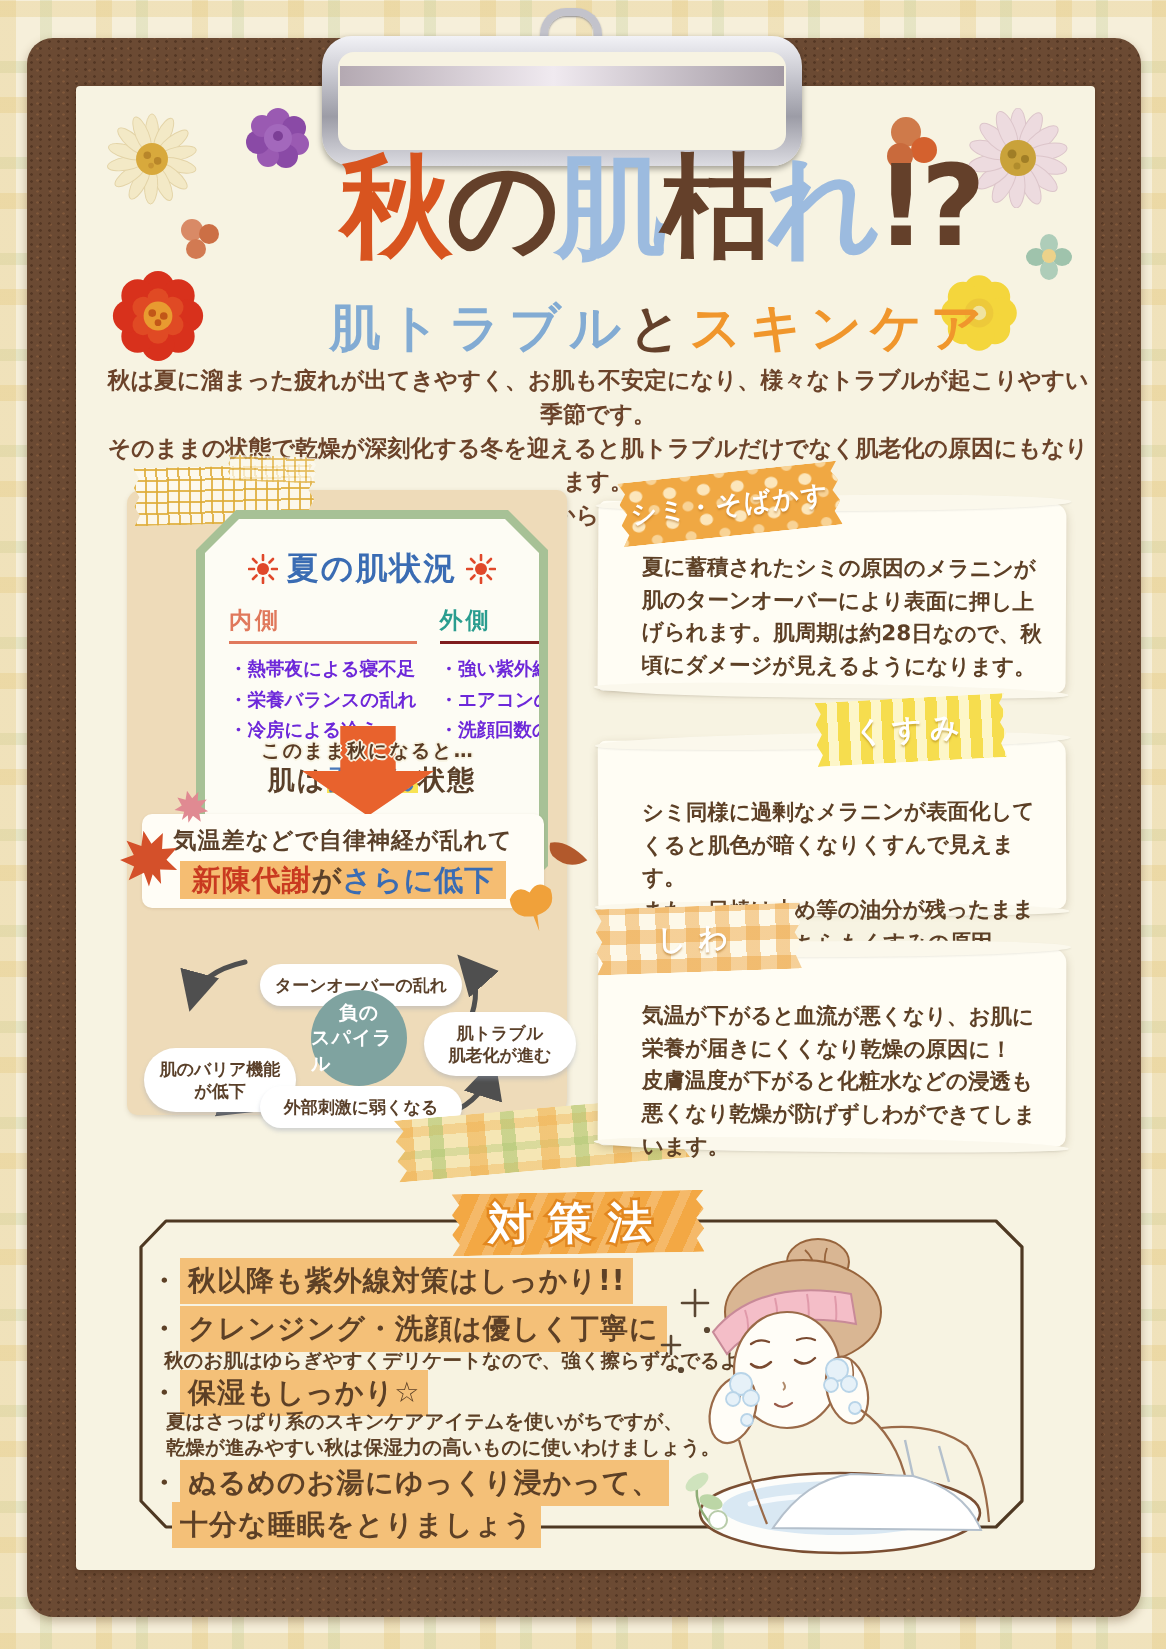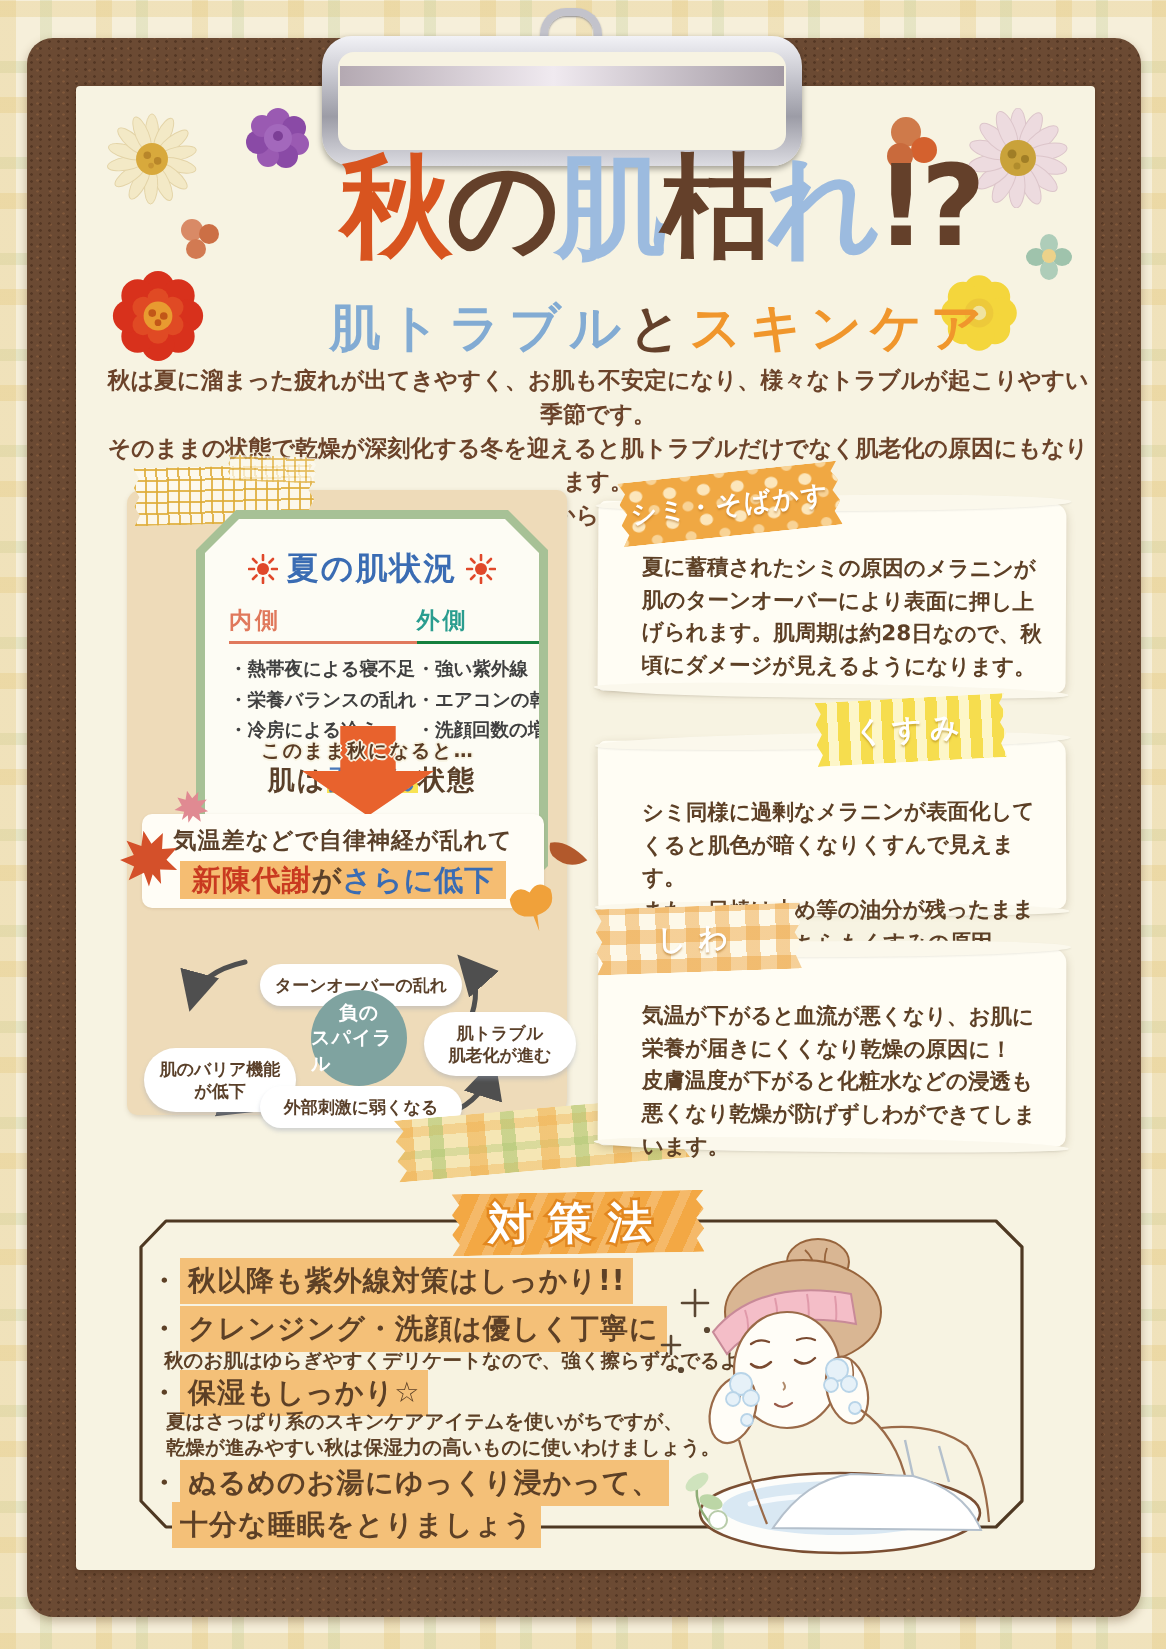--- a/index.html
+++ b/index.html
@@ -48,26 +48,26 @@
                      repeating-linear-gradient(0deg, rgba(222,172,56,.85) 0 2px, transparent 2px 11px);}
   .tg-a{left:134px;top:466px;width:180px;height:58px;transform:rotate(-1.5deg);}
   .tg-b{left:228px;top:456px;width:88px;height:26px;transform:rotate(2deg);opacity:.8;}
   
   .green-box{position:absolute;left:196px;top:510px;width:352px;height:396px;background:#a7c196;
     clip-path:polygon(40px 0,calc(100% - 40px) 0,100% 40px,100% calc(100% - 40px),calc(100% - 40px) 100%,40px 100%,0 calc(100% - 40px),0 40px);}
   .green-box-inner{position:absolute;inset:9px;background:#fdfcf4;
     clip-path:polygon(34px 0,calc(100% - 34px) 0,100% 34px,100% calc(100% - 34px),calc(100% - 34px) 100%,34px 100%,0 calc(100% - 34px),0 34px);}
   .gb-title{display:flex;align-items:center;justify-content:center;gap:9px;margin-top:28px;
     color:#3a6cb3;font-size:32px;font-weight:700;letter-spacing:2px;}
-  .gb-cols{display:flex;padding:14px 20px 0 24px;gap:0;}
+  .gb-cols{display:flex;padding:14px 20px 0 24px;gap:23px;}
   .gb-col{flex:1;}
   .gb-h{font-size:23px;font-weight:700;padding-bottom:5px;margin-bottom:10px;letter-spacing:3px;}
   .gb-h-inner{color:#e0795c;border-bottom:3px solid #e0795c;}
-  .gb-h-outer{color:#2a9d8f;border-bottom:3px solid #15803d;}
-  .gb-item{font-size:18.5px;font-weight:700;color:#404040;line-height:1.65;white-space:nowrap;}
+  .gb-h-outer{color:#2a9d8f;border-bottom:3px solid #7f1d1d;}
+  .gb-item{font-size:18.5px;font-weight:700;color:#6d28d9;line-height:1.65;white-space:nowrap;}
   .gb-footer{margin-top:16px;text-align:center;font-size:27px;font-weight:700;color:#5a402a;letter-spacing:2px;}
   .hl-scribble{color:#4a78b8;background:linear-gradient(transparent 60%, #f8e352 60% 95%, transparent 95%);padding:0 2px;}
   
   .arrow-down{position:absolute;left:302px;top:726px;width:132px;height:90px;background:#e8622d;
     clip-path:polygon(29% 0,71% 0,71% 50%,100% 50%,50% 100%,0 50%,29% 50%);}
   .transition-label{position:absolute;left:158px;top:738px;width:420px;text-align:center;z-index:2;
     font-size:19px;font-weight:700;color:#5a3c24;letter-spacing:2px;
     text-shadow:-2px 0 #f7f3e2,2px 0 #f7f3e2,0 -2px #f7f3e2,0 2px #f7f3e2,-1px -1px #f7f3e2,1px 1px #f7f3e2,-1px 1px #f7f3e2,1px -1px #f7f3e2;}
   
   .metab{position:absolute;left:142px;top:814px;width:402px;height:94px;background:#fffdf6;border-radius:10px;

